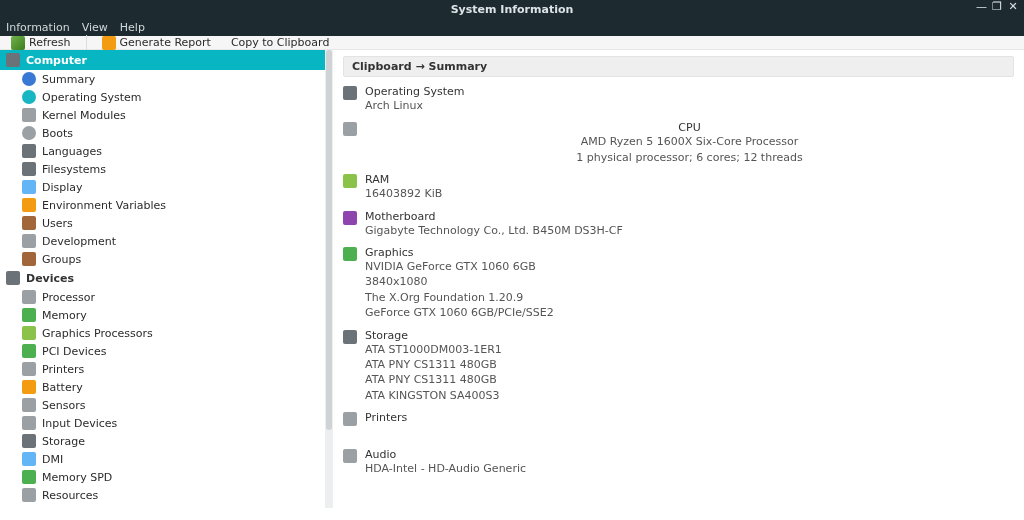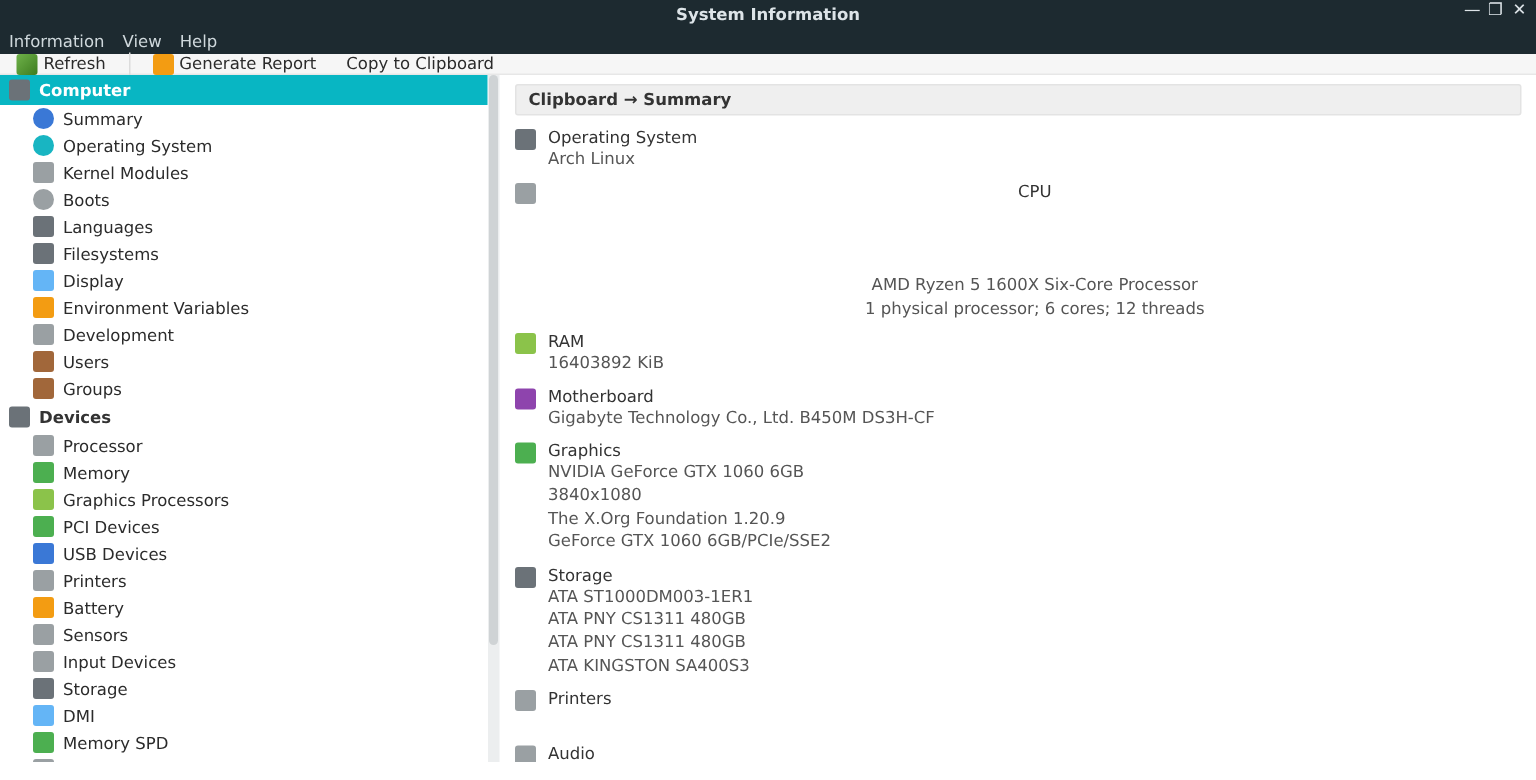--- a/index.html
+++ b/index.html
@@ -104,26 +104,26 @@
       </div>
       <div class="tree-item">
         <span class="ic sky"></span>
         <span>Display</span>
       </div>
       <div class="tree-item">
         <span class="ic orange"></span>
         <span>Environment Variables</span>
       </div>
       <div class="tree-item">
-        <span class="ic gray"></span>
-        <span>Development</span>
-      </div>
-      <div class="tree-item">
         <span class="ic brown"></span>
         <span>Users</span>
+      </div>
+      <div class="tree-item">
+        <span class="ic gray"></span>
+        <span>Development</span>
       </div>
       <div class="tree-item">
         <span class="ic brown"></span>
         <span>Groups</span>
       </div>
       <div class="tree-header plain" style="padding: 3px 6px;">
         <span class="ic darkgray" style="width: 14px; height: 14px;"></span>
         <span>Devices</span>
       </div>
       <div class="tree-item">
@@ -136,24 +136,20 @@
       </div>
       <div class="tree-item">
         <span class="ic lime"></span>
         <span>Graphics Processors</span>
       </div>
       <div class="tree-item">
         <span class="ic green"></span>
         <span>PCI Devices</span>
       </div>
       <div class="tree-item">
-        <span class="ic blue"></span>
-        <span>USB Devices</span>
-      </div>
-      <div class="tree-item">
         <span class="ic gray"></span>
         <span>Printers</span>
       </div>
       <div class="tree-item">
         <span class="ic orange"></span>
         <span>Battery</span>
       </div>
       <div class="tree-item">
         <span class="ic gray"></span>
         <span>Sensors</span>
@@ -189,21 +185,21 @@
           <span class="blkicon ic darkgray"></span>
           <div style="flex: 1 1 0%;">
             <div class="lbl">Operating System</div>
             <div class="vals" style="margin-left: 0px;">Arch Linux</div>
           </div>
         </div>
         <div class="block">
           <span class="blkicon ic gray"></span>
           <div style="flex: 1 1 0%; text-align: center;">
             <div class="lbl">CPU</div>
-            <div class="vals" style="margin-left: 0px; margin-top: 48px;">AMD Ryzen 5 1600X Six-Core Processor</div>
+            <div class="vals" style="margin-left: 0px;">AMD Ryzen 5 1600X Six-Core Processor</div>
             <div class="vals" style="margin-left: 0px;">1 physical processor; 6 cores; 12 threads</div>
           </div>
         </div>
         <div class="block">
           <span class="blkicon ic lime"></span>
           <div style="flex: 1 1 0%;">
             <div class="lbl">RAM</div>
             <div class="vals" style="margin-left: 0px;">16403892 KiB</div>
           </div>
         </div>

